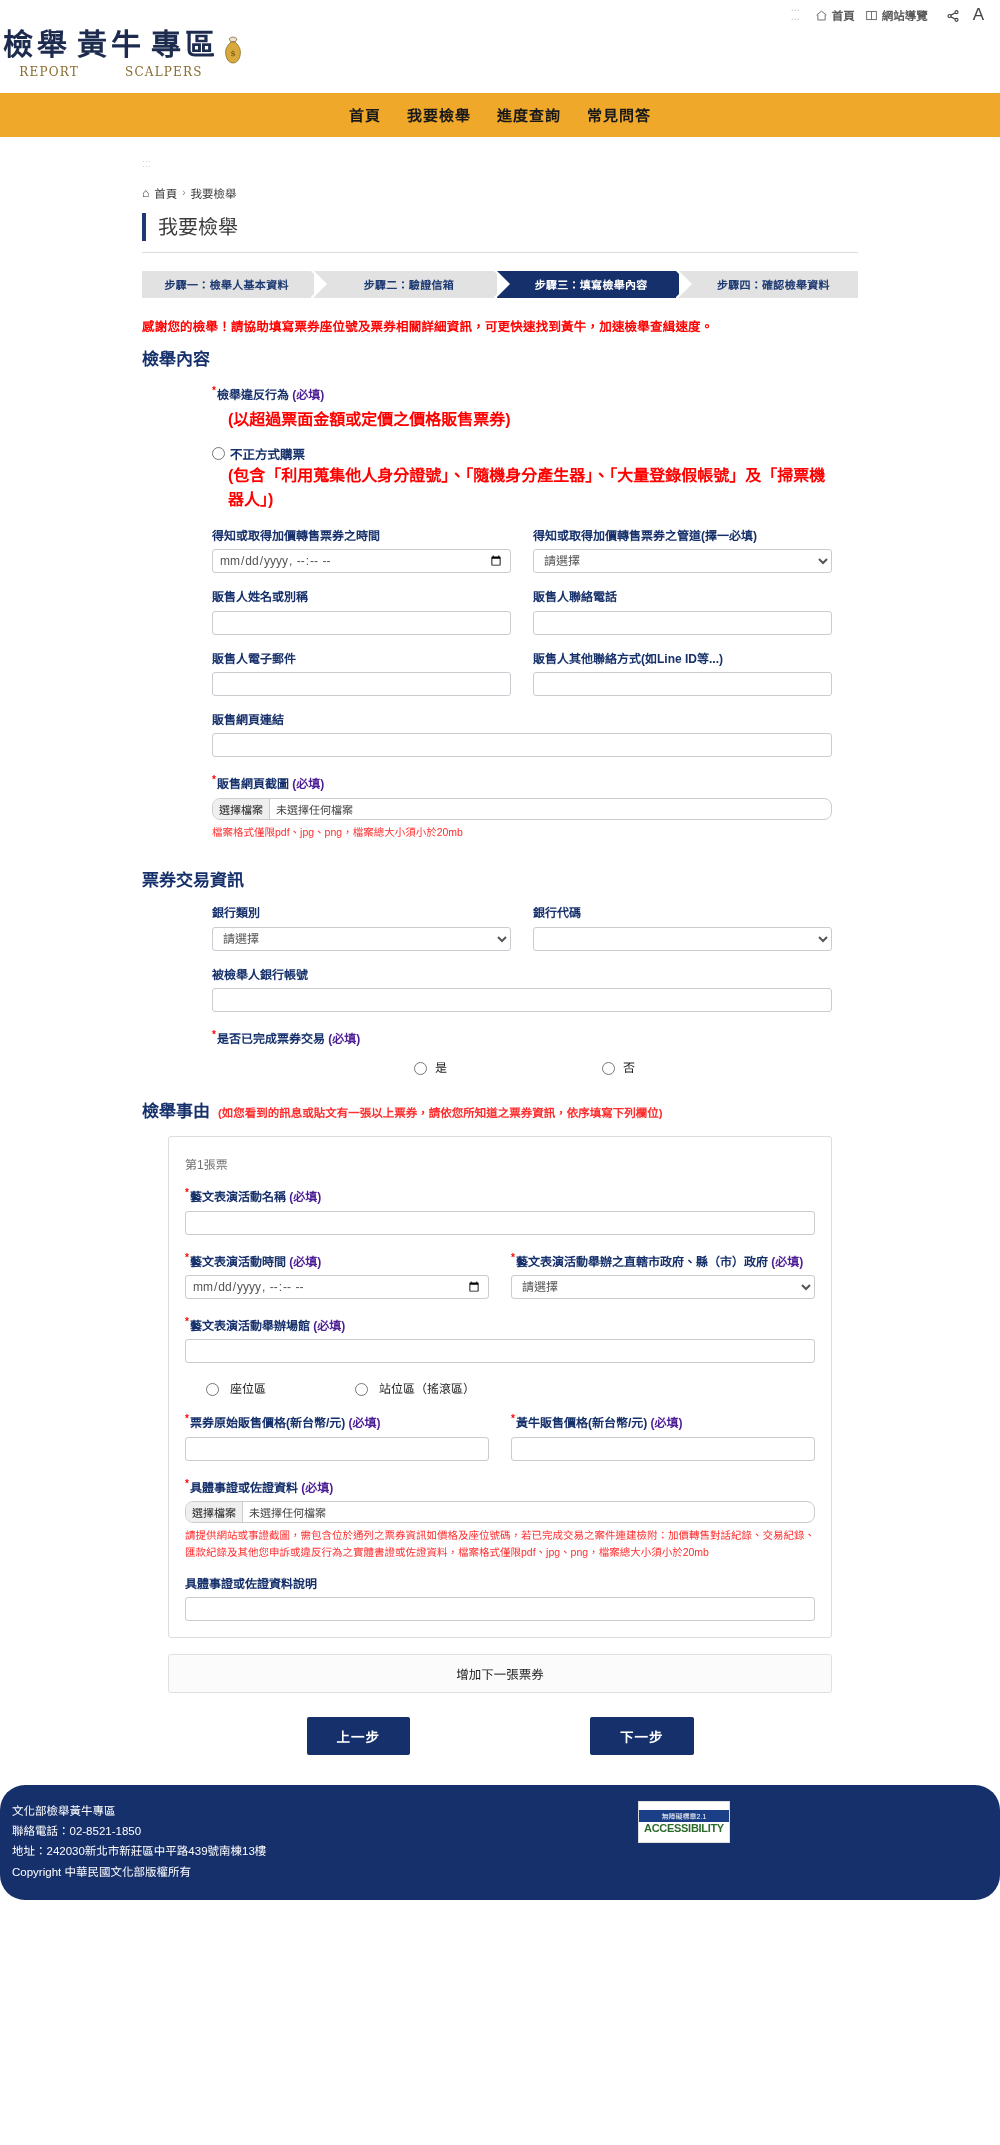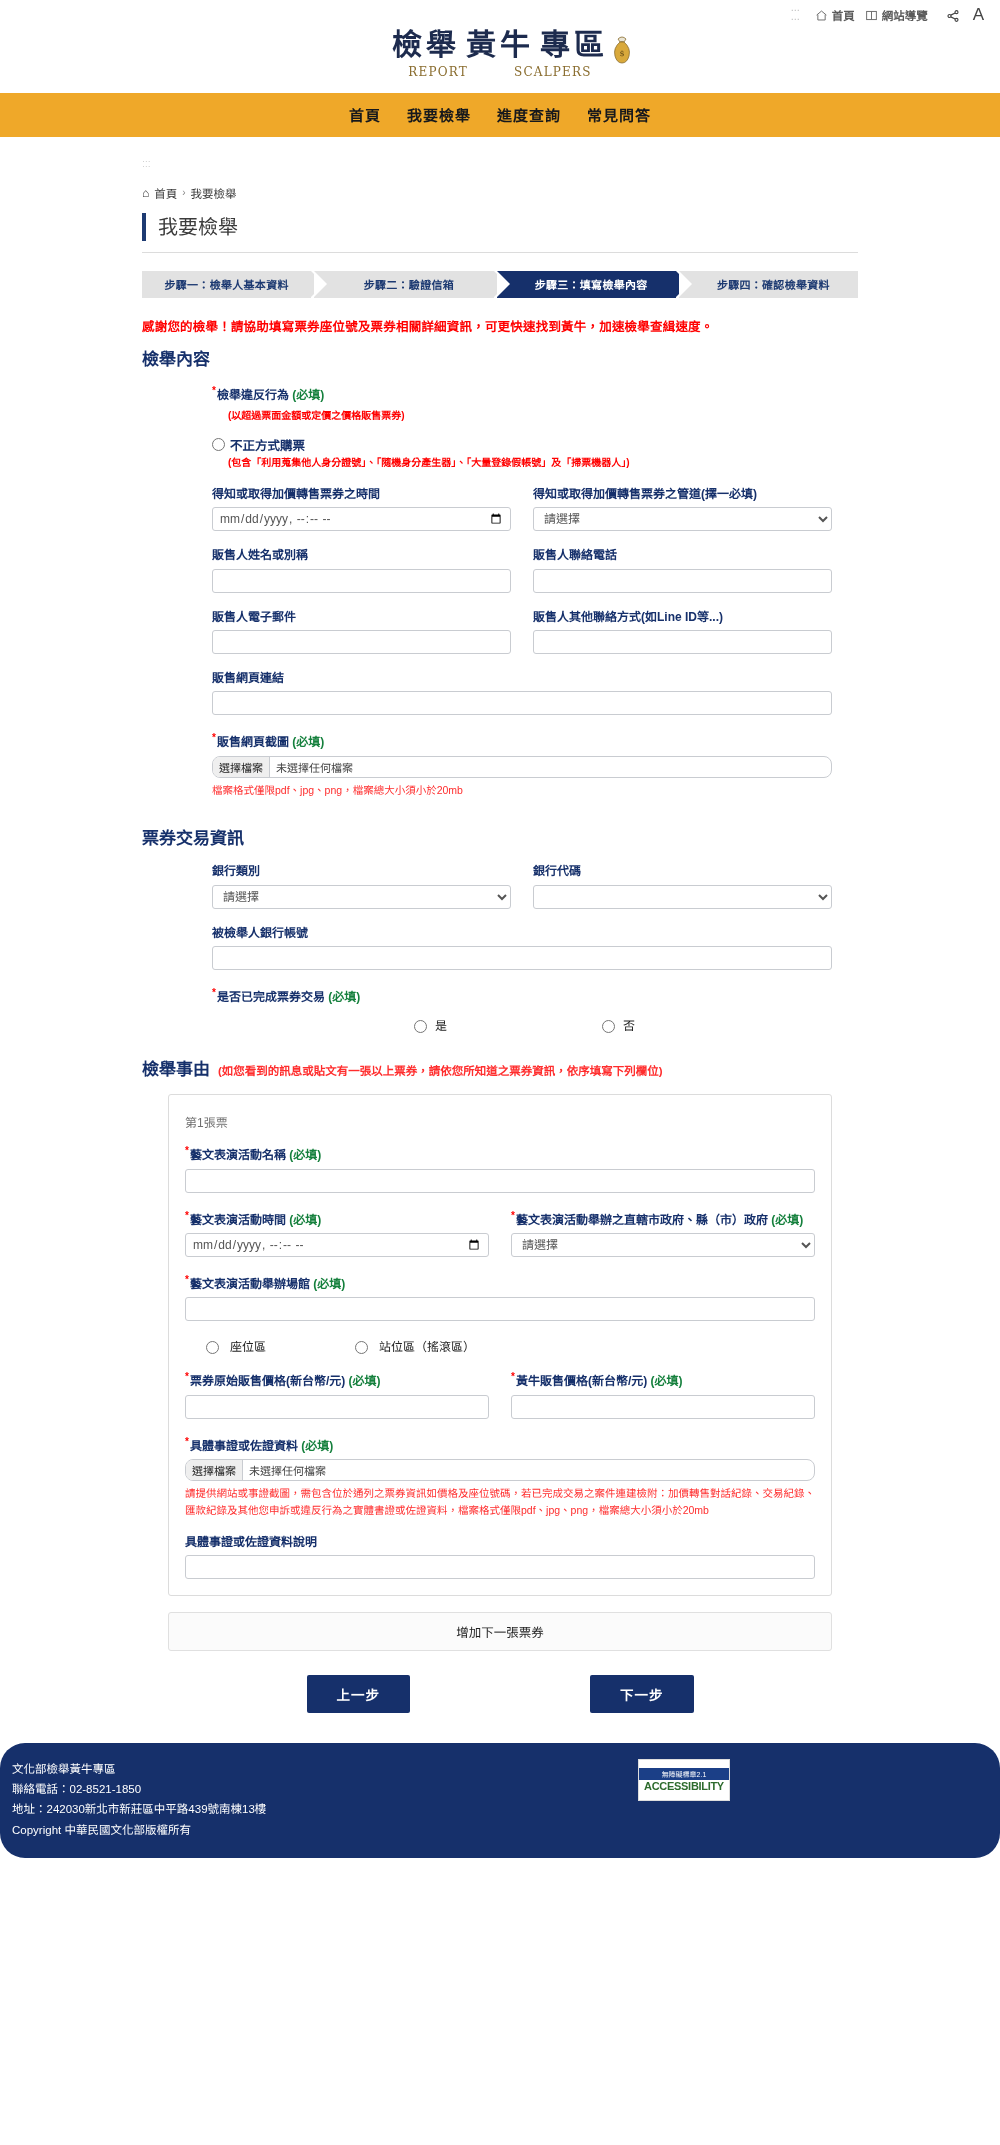--- a/index.html
+++ b/index.html
@@ -24,21 +24,21 @@
   .util-item{ display:flex; align-items:center; gap:4px; color:#5b5b5b; font-size:11.5px; font-weight:bold; text-decoration:none;}
   .util-dots{ color:#b9b9b9; letter-spacing:1px; font-size:9px; line-height:9px; width:14px;}
   .util-dots span{display:block;}
   .util-ico{ width:13px; height:13px; display:inline-block; color:#6d6d6d;}
   .util-ico svg{display:block;}
   .util-share{ margin-left:8px; color:#444;}
   .util-font{ font-size:17px; color:#444; font-weight:normal; margin-left:4px;}
 
   
   .logo-wrap{
-    text-align:center;
+    text-align:left;
     padding:2px 0 14px;
   }
   .logo-row{
     display:inline-flex;
     align-items:flex-start;
     gap:12px;
     position:relative;
   }
   .logo-cjk{
     font-family:"DejaVu Serif","Liberation Serif",serif;
@@ -181,41 +181,41 @@
   .field{ margin-bottom:16px; }
   label.fl{
     display:block;
     font-size:12px;
     font-weight:bold;
     color:#16306b;
     margin-bottom:4px;
     line-height:1.45;
   }
   .req-star{ color:#ff0000; vertical-align:super; font-size:10px; margin-right:1px;}
-  .req-tag{ color:#15803d; }
+  .req-tag{ color:#4c1d95; }
   input[type=text], input[type=email], input[type=url], input[type=tel],
   input[type=datetime-local], select, textarea{
     width:100%;
     height:24px;
     border:1px solid #c9ccd1;
     border-radius:3px;
     padding:2px 6px;
     font-size:12px;
     font-family:"Liberation Sans","DejaVu Sans",sans-serif;
     color:#333;
     background:#fff;
     outline:none;
   }
   select{ height:24px; color:#555; }
   input[type=datetime-local]{ color:#555; }
   .radio-line{ display:flex; align-items:center; gap:5px; margin-top:6px;}
   .radio-line input{ margin:0; }
   .radio-label{ font-size:12.5px; font-weight:bold; color:#16306b; }
   .radio-sub{
-    color:#ff0000; font-size:10px; font-weight:bold;
+    color:#ff0000; font-size:16px; font-weight:bold;
     margin:1px 0 0 16px; line-height:1.5;
   }
   .helper-red{
     color:#ff2d2d;
     font-size:10.5px;
     margin-top:4px;
     line-height:1.55;
   }
   .filebox{
     display:flex; align-items:center;

